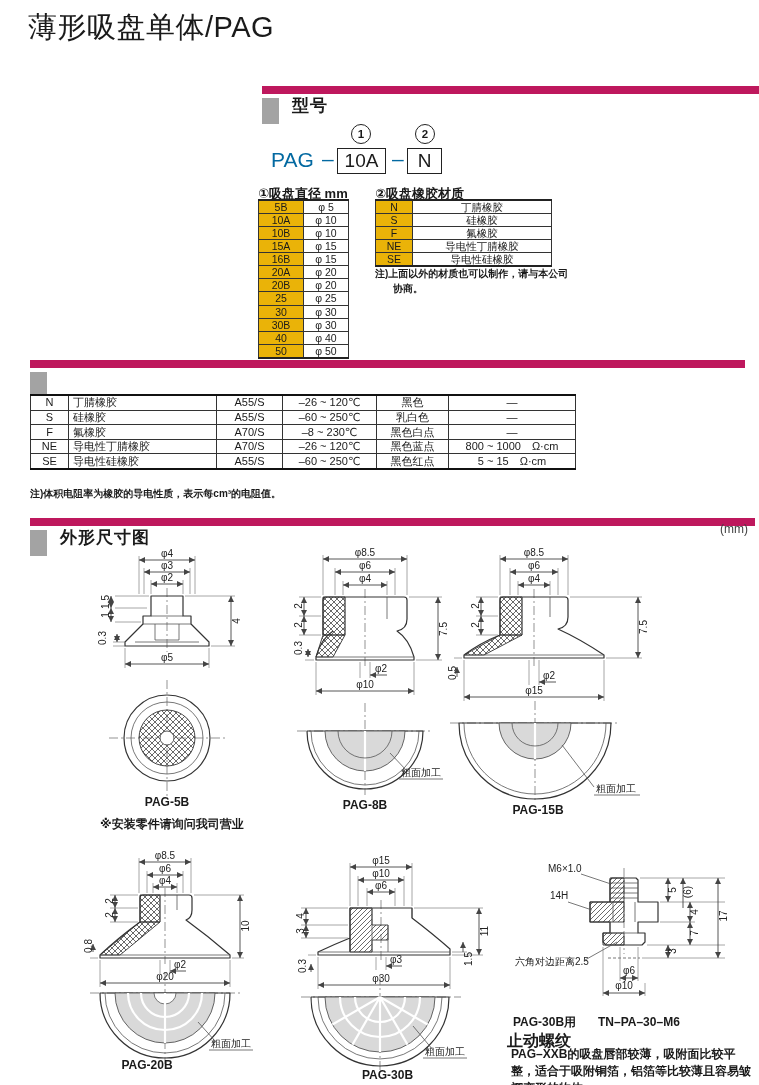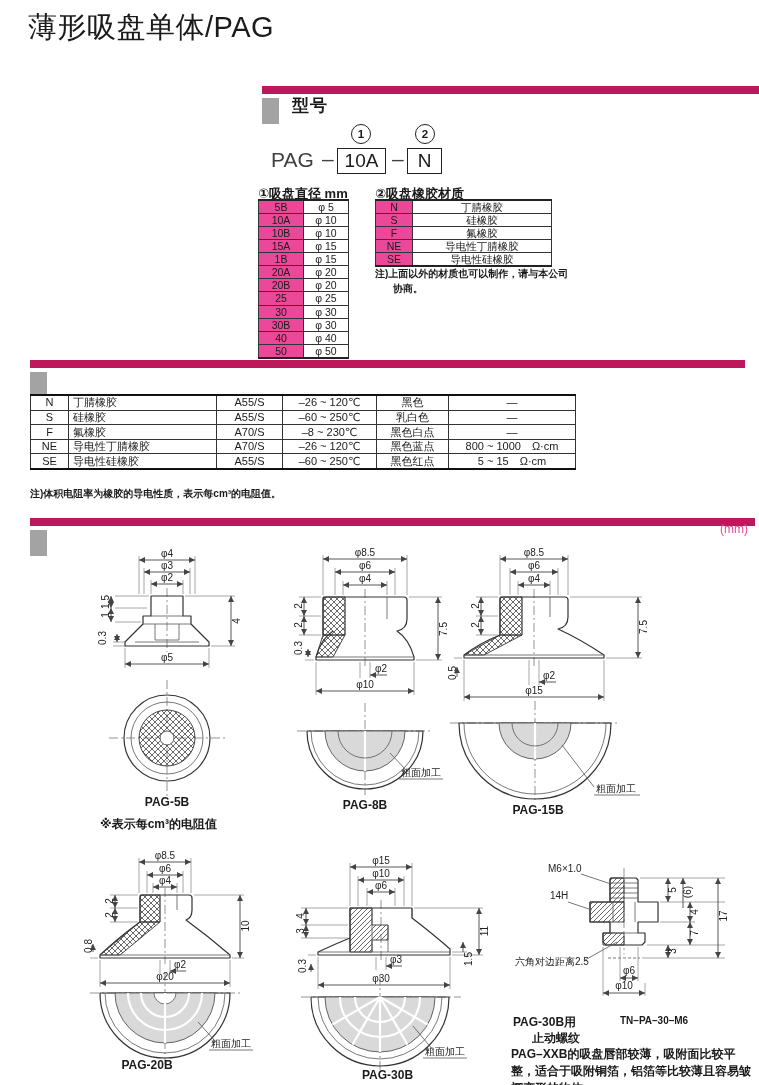--- a/index.html
+++ b/index.html
@@ -5,32 +5,32 @@
   html,body{margin:0;padding:0}
   body{width:759px;height:1085px;position:relative;background:#fff;color:#1a1a1a;
        font-family:"Liberation Sans","DejaVu Sans",sans-serif;overflow:hidden}
   .abs{position:absolute}
   
   .page-title{left:28px;top:8px;font-size:29px;font-weight:normal;letter-spacing:.5px}
   
   .sec{border-top:8px solid #be185d;height:30px}
   .sec .sq{position:absolute;left:0;top:4px;width:17px;height:26px;background:#a3a3a3}
   .sec .st{margin-left:30px;font-size:17px;font-weight:bold;letter-spacing:1px}
-  .unit{font-size:12px;color:#ec4899}
+  .unit{font-size:12px;color:#404040}
   
-  .mc{font-size:21px;color:#404040}
+  .mc{font-size:21px;color:#0369a1}
   .mbox{border:1.5px solid #222;text-align:center;font-size:19px;line-height:24px}
   .badge{width:18px;height:18px;border:1.4px solid #222;border-radius:50%;
          font-size:11.5px;font-weight:bold;display:flex;align-items:center;justify-content:center;background:#fff}
   .tcap{font-size:13px;font-weight:bold}
   
   table{border-collapse:collapse;position:absolute;background:#fff}
   td,th{border:1px solid #333;font-size:10.5px;font-weight:normal;text-align:center;
         padding:0 2px;line-height:1.15;white-space:nowrap}
-  .hd{background:#ec4899}
+  .hd{background:#eab308}
   #dia-table{border-top:2px solid #222;border-bottom:2px solid #222}
   #dia-table td{height:11.6px;min-width:40px}
   #mat-table{border-top:2px solid #222;border-bottom:2px solid #222}
   #mat-table td{height:11.8px}
   #mat-table td:first-child{min-width:32px}
   #mat-table td:last-child{min-width:134px}
   #spec-table{border-top:2px solid #111;border-bottom:2px solid #111}
   #spec-table th{height:16px;font-weight:bold}
   #spec-table td{height:13.6px;font-size:11px}
   #spec-table td.m{text-align:left;padding-left:4px}
@@ -95,21 +95,21 @@
       </tr>
   <tr>
         <td class="hd">10B</td>
         <td>φ 10</td>
       </tr>
   <tr>
         <td class="hd">15A</td>
         <td>φ 15</td>
       </tr>
   <tr>
-        <td class="hd">1B</td>
+        <td class="hd">16B</td>
         <td>φ 15</td>
       </tr>
   <tr>
         <td class="hd">20A</td>
         <td>φ 20</td>
       </tr>
   <tr>
         <td class="hd">20B</td>
         <td>φ 20</td>
       </tr>
@@ -217,20 +217,21 @@
         <td>–60 ~ 250℃</td>
         <td>黑色红点</td>
         <td>5 ~ 15　Ω·cm</td>
   </tr>
 </tbody>
   </table>
 <div class="abs note" style="left:30px;top:487px">注)体积电阻率为橡胶的导电性质，表示每cm³的电阻值。</div>
 
 <div class="abs sec" style="left:30px;top:518px;width:725px">
   <div class="sq"></div>
+  <div class="st">外形尺寸图</div>
 </div>
 <div class="abs unit" style="left:690px;top:522px;width:58px;text-align:right">(mm)</div>
 
 <svg style="left:95px;top:548px" width="170" height="245" viewBox="0 0 170 245">
   <g>
     <line class="cl" x1="72" y1="40" x2="72" y2="104"></line>
     <line class="ext" x1="44" y1="8" x2="44" y2="46"></line>
       <line class="ext" x1="100" y1="8" x2="100" y2="46"></line>
     <line class="ext" x1="49" y1="20" x2="49" y2="46"></line>
       <line class="ext" x1="95" y1="20" x2="95" y2="46"></line>
@@ -267,21 +268,21 @@
   <g>
     <line class="cl" x1="14" y1="190" x2="130" y2="190"></line>
       <line class="cl" x1="72" y1="132" x2="72" y2="248"></line>
     <circle class="out" cx="72" cy="190" r="43"></circle>
     <circle class="thin" cx="72" cy="190" r="36"></circle>
     <circle class="xh" cx="72" cy="190" r="28"></circle>
     <circle cx="72" cy="190" r="7" fill="#fff" stroke="#444" stroke-width=".9"></circle>
   </g>
 </svg>
 <div class="abs cap" style="left:92px;top:795px;width:150px">PAG-5B</div>
-<div class="abs note" style="left:100px;top:816px;font-size:12px">※表示每cm³的电阻值</div>
+<div class="abs note" style="left:100px;top:816px;font-size:12px">※安装零件请询问我司营业</div>
 
 <svg style="left:295px;top:545px" width="170" height="252" viewBox="0 0 170 252">
   <g>
     <line class="cl" x1="70" y1="44" x2="70" y2="122"></line>
     <line class="ext" x1="28" y1="10" x2="28" y2="50"></line>
       <line class="ext" x1="112" y1="10" x2="112" y2="50"></line>
     <line class="ext" x1="40" y1="23" x2="40" y2="50"></line>
       <line class="ext" x1="100" y1="23" x2="100" y2="50"></line>
     <line class="ext" x1="48" y1="36" x2="48" y2="50"></line>
       <line class="ext" x1="92" y1="36" x2="92" y2="50"></line>
@@ -545,15 +546,15 @@
       <line class="ext" x1="125" y1="95" x2="125" y2="129"></line>
     <line class="dim" x1="107" y1="126" x2="125" y2="126"></line>
       <text class="tmid" x="116" y="122">φ6</text>
     <line class="ext" x1="90" y1="95" x2="90" y2="144"></line>
       <line class="ext" x1="132" y1="131" x2="132" y2="144"></line>
     <line class="dim" x1="90" y1="141" x2="132" y2="141"></line>
       <text class="tmid" x="111" y="137">φ10</text>
   </g>
 </svg>
 <div class="abs note" style="left:513px;top:1014px;font-size:12px">PAG-30B用</div>
-<div class="abs note" style="left:620px;top:1014px;font-size:10px">TN–PA–30–M6</div>
-<div class="abs note" style="left:532px;top:1030px;font-size:12px">止动螺纹</div>
+<div class="abs note" style="left:598px;top:1014px;font-size:12px">TN–PA–30–M6</div>
+<div class="abs note" style="left:507px;top:1030px;font-size:16px">止动螺纹</div>
 <div class="abs note" style="left:511px;top:1046px;width:242px;font-size:12px;line-height:1.42">PAG–XXB的吸盘唇部较薄，吸附面比较平整，适合于吸附铜箔，铝箔等比较薄且容易皱褶变形的物体。</div>
 
 </body></html>

